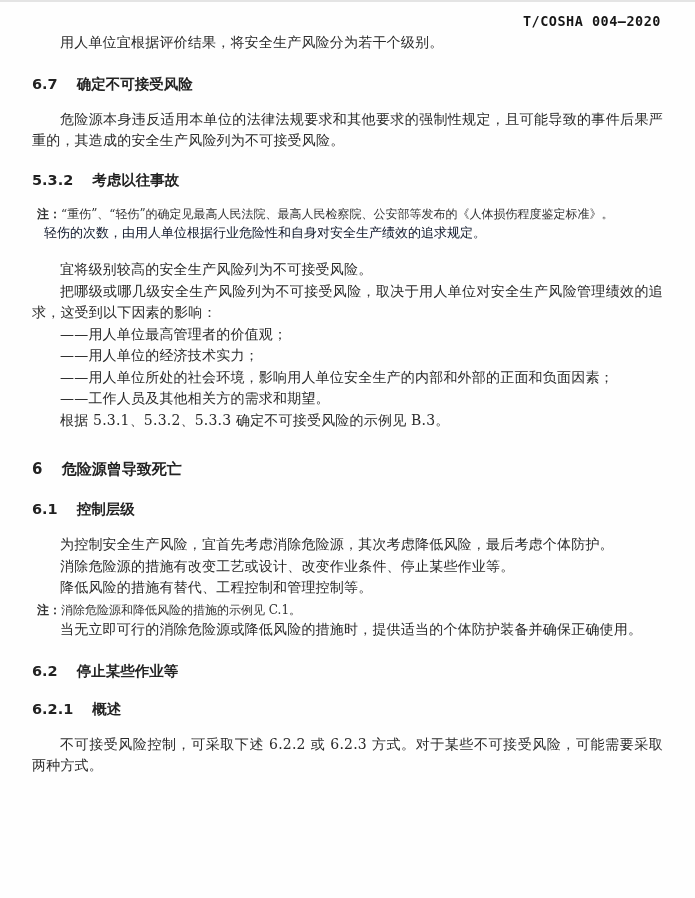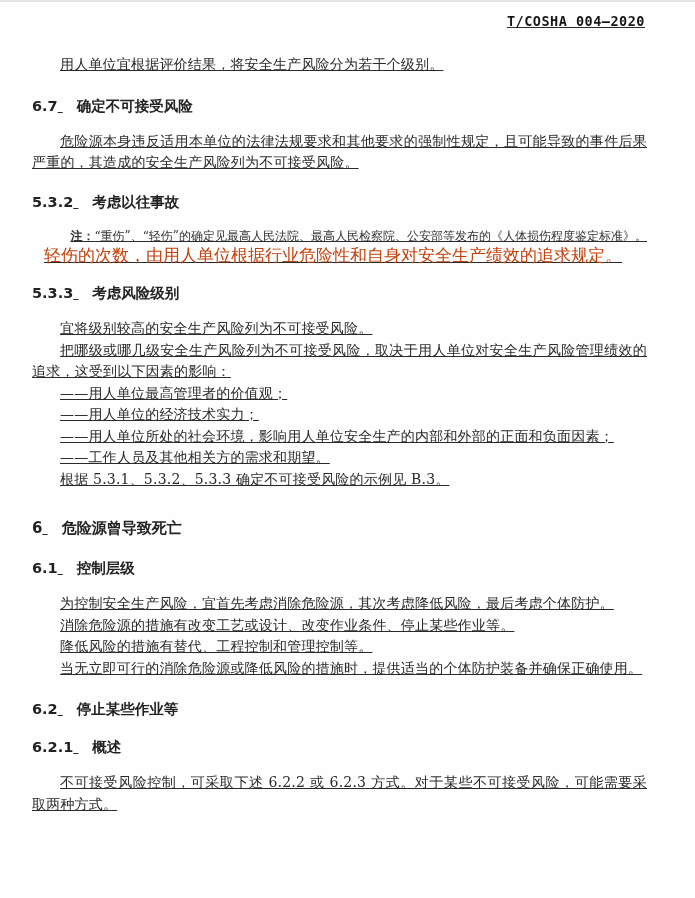--- a/index.html
+++ b/index.html
@@ -6,22 +6,21 @@
   html, body { margin: 0; padding: 0; background: #ffffff; }
   .page {
     position: relative;
     width: 695px;
     height: 898px;
     overflow: hidden;
     background: #fefefe;
     border-top: 2px solid #e4e4e4;
     font-family: "DejaVu Serif", "Liberation Serif", serif;
     color: #2a2a2a;
-    padding: 4px 48px 0 32px;
-    text-decoration: underline;
+    padding: 4px 32px 0 32px;
   }
   .doc-header {
     text-align: right;
     padding: 5px 2px 0 0;
     height: 24px;
   }
   .doc-code {
     font-family: "DejaVu Sans Mono", "Liberation Mono", monospace;
     font-size: 13.5px;
     font-weight: 600;
@@ -41,38 +40,37 @@
   .h-num   { display: inline-block; }
   .h-title { display: inline-block; margin-left: 14px; }
   .para {
     font-size: 14px;
     line-height: 21.5px;
     margin: 0;
     text-indent: 2em;
     text-align: justify;
     letter-spacing: 0.2px;
   }
-  .intro { margin-top: 24px; }
+  .intro { margin-top: 2px; }
   .dash { text-indent: 2em; }
   .note {
     font-size: 12px;
     line-height: 18.5px;
     margin: 2px 0 0 5px;
     color: #333;
-    text-align: right;
   }
   .note-label {
     font-weight: bold;
     font-family: "DejaVu Sans", "Liberation Sans", sans-serif;
   }
   .note-cont {
-    font-size: 17px;
+    font-size: 13px;
     line-height: 20px;
     margin: 0 0 16px 12px;
-    color: #c2410c;
+    color: #0f172a;
   }
 </style>
 </head>
 <body>
 
 <div class="page">
 
   <div class="doc-header">
     <span class="doc-code">T/COSHA 004—2020</span>
   </div>
@@ -86,44 +84,41 @@
 
   <p class="para">危险源本身违反适用本单位的法律法规要求和其他要求的强制性规定，且可能导致的事件后果严重的，其造成的安全生产风险列为不可接受风险。</p>
 
   <p class="h-sub">
     <span class="h-num">5.3.2</span>
     <span class="h-title">考虑以往事故</span>
   </p>
   <p class="note"><span class="note-label">注：</span><span>“重伤”、“轻伤”的确定见最高人民法院、最高人民检察院、公安部等发布的《人体损伤程度鉴定标准》。</span></p>
   <p class="note-cont">轻伤的次数，由用人单位根据行业危险性和自身对安全生产绩效的追求规定。</p>
 
-  <p class="h-sub">
-    <span class="h-num">5.3.3</span>
-    <span class="h-title">考虑风险级别</span>
-  </p>
   <p class="para">宜将级别较高的安全生产风险列为不可接受风险。</p>
   <p class="para">把哪级或哪几级安全生产风险列为不可接受风险，取决于用人单位对安全生产风险管理绩效的追求，这受到以下因素的影响：</p>
   <p class="para dash">——用人单位最高管理者的价值观；</p>
   <p class="para dash">——用人单位的经济技术实力；</p>
   <p class="para dash">——用人单位所处的社会环境，影响用人单位安全生产的内部和外部的正面和负面因素；</p>
   <p class="para dash">——工作人员及其他相关方的需求和期望。</p>
   <p class="para">根据 5.3.1、5.3.2、5.3.3 确定不可接受风险的示例见 B.3。</p>
 
   <p class="h-chapter">
     <span class="h-num">6</span>
     <span class="h-title">危险源曾导致死亡</span>
   </p>
 
   <p class="h-sec">
     <span class="h-num">6.1</span>
     <span class="h-title">控制层级</span>
   </p>
   <p class="para">为控制安全生产风险，宜首先考虑消除危险源，其次考虑降低风险，最后考虑个体防护。</p>
   <p class="para">消除危险源的措施有改变工艺或设计、改变作业条件、停止某些作业等。</p>
   <p class="para">降低风险的措施有替代、工程控制和管理控制等。</p>
+  <p class="note"><span class="note-label">注：</span><span>消除危险源和降低风险的措施的示例见 C.1。</span></p>
   <p class="para">当无立即可行的消除危险源或降低风险的措施时，提供适当的个体防护装备并确保正确使用。</p>
 
   <p class="h-sec">
     <span class="h-num">6.2</span>
     <span class="h-title">停止某些作业等</span>
   </p>
 
   <p class="h-sub">
     <span class="h-num">6.2.1</span>
     <span class="h-title">概述</span>

